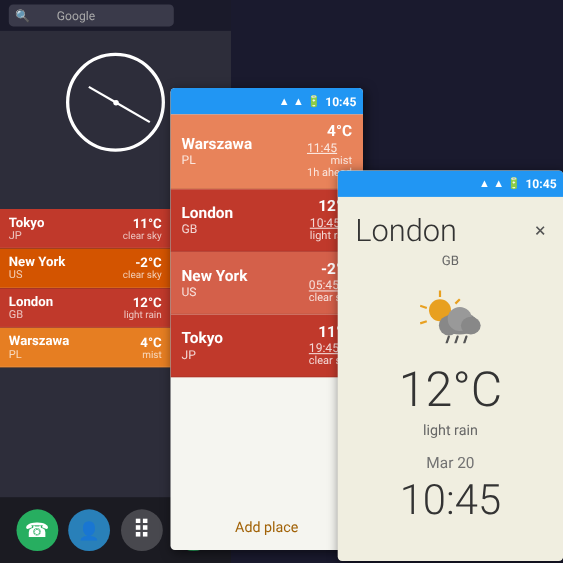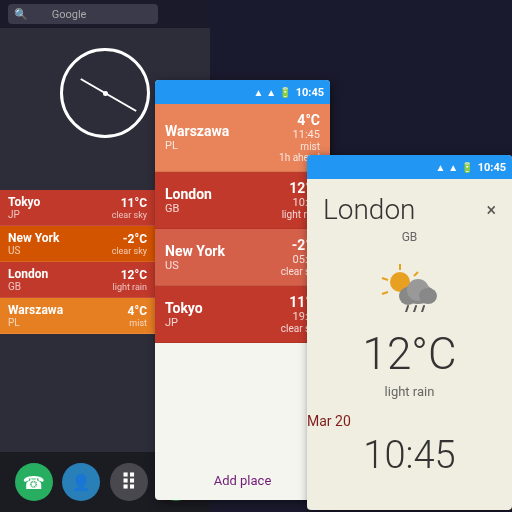--- a/index.html
+++ b/index.html
@@ -167,32 +167,32 @@
       display: flex;
       align-items: center;
       justify-content: space-between;
       padding: 8px 10px;
       border-bottom: 1px solid rgba(0,0,0,0.08);
       cursor: pointer;
     }
     .weather-row .left .city-name { font-size: 14px; font-weight: bold; color: white; }
     .weather-row .left .country-code { font-size: 11px; color: rgba(255,255,255,0.8); }
     .weather-row .right .temp-val { font-size: 14px; font-weight: bold; color: white; text-align: right; }
-    .weather-row .right .time-val { font-size: 11px; color: rgba(255,255,255,0.8); text-align: right; }
+    .weather-row .right .time-val { font-size: 11px; color: rgba(255,255,255,0.8); text-align: left; text-decoration: underline; }
     .weather-row .right .cond-val { font-size: 10px; color: rgba(255,255,255,0.8); text-align: right; }
 
     .row-warszawa { background: #e8835a; }
     .row-london { background: #c0392b; }
     .row-newyork { background: #d4604a; }
     .row-tokyo { background: #c0392b; }
 
     .add-place-btn {
       text-align: center;
       padding: 12px;
-      color: #701a75;
+      color: #a16207;
       font-size: 13px;
       cursor: pointer;
       position: absolute;
       bottom: 0;
       width: 100%;
     }
 
     
     .right-panel {
       position: absolute;
@@ -239,23 +239,23 @@
       color: #333;
       padding: 4px 0;
     }
     .detail-condition {
       text-align: center;
       font-size: 13px;
       color: #666;
       padding-bottom: 14px;
     }
     .detail-date {
-      text-align: left;
+      text-align: center;
       font-size: 14px;
-      color: #7f1d1d;
+      color: #737373;
       padding-bottom: 4px;
     }
     .detail-time {
       text-align: center;
       font-size: 38px;
       font-weight: 300;
       color: #333;
     }
   </style>
 </head>

